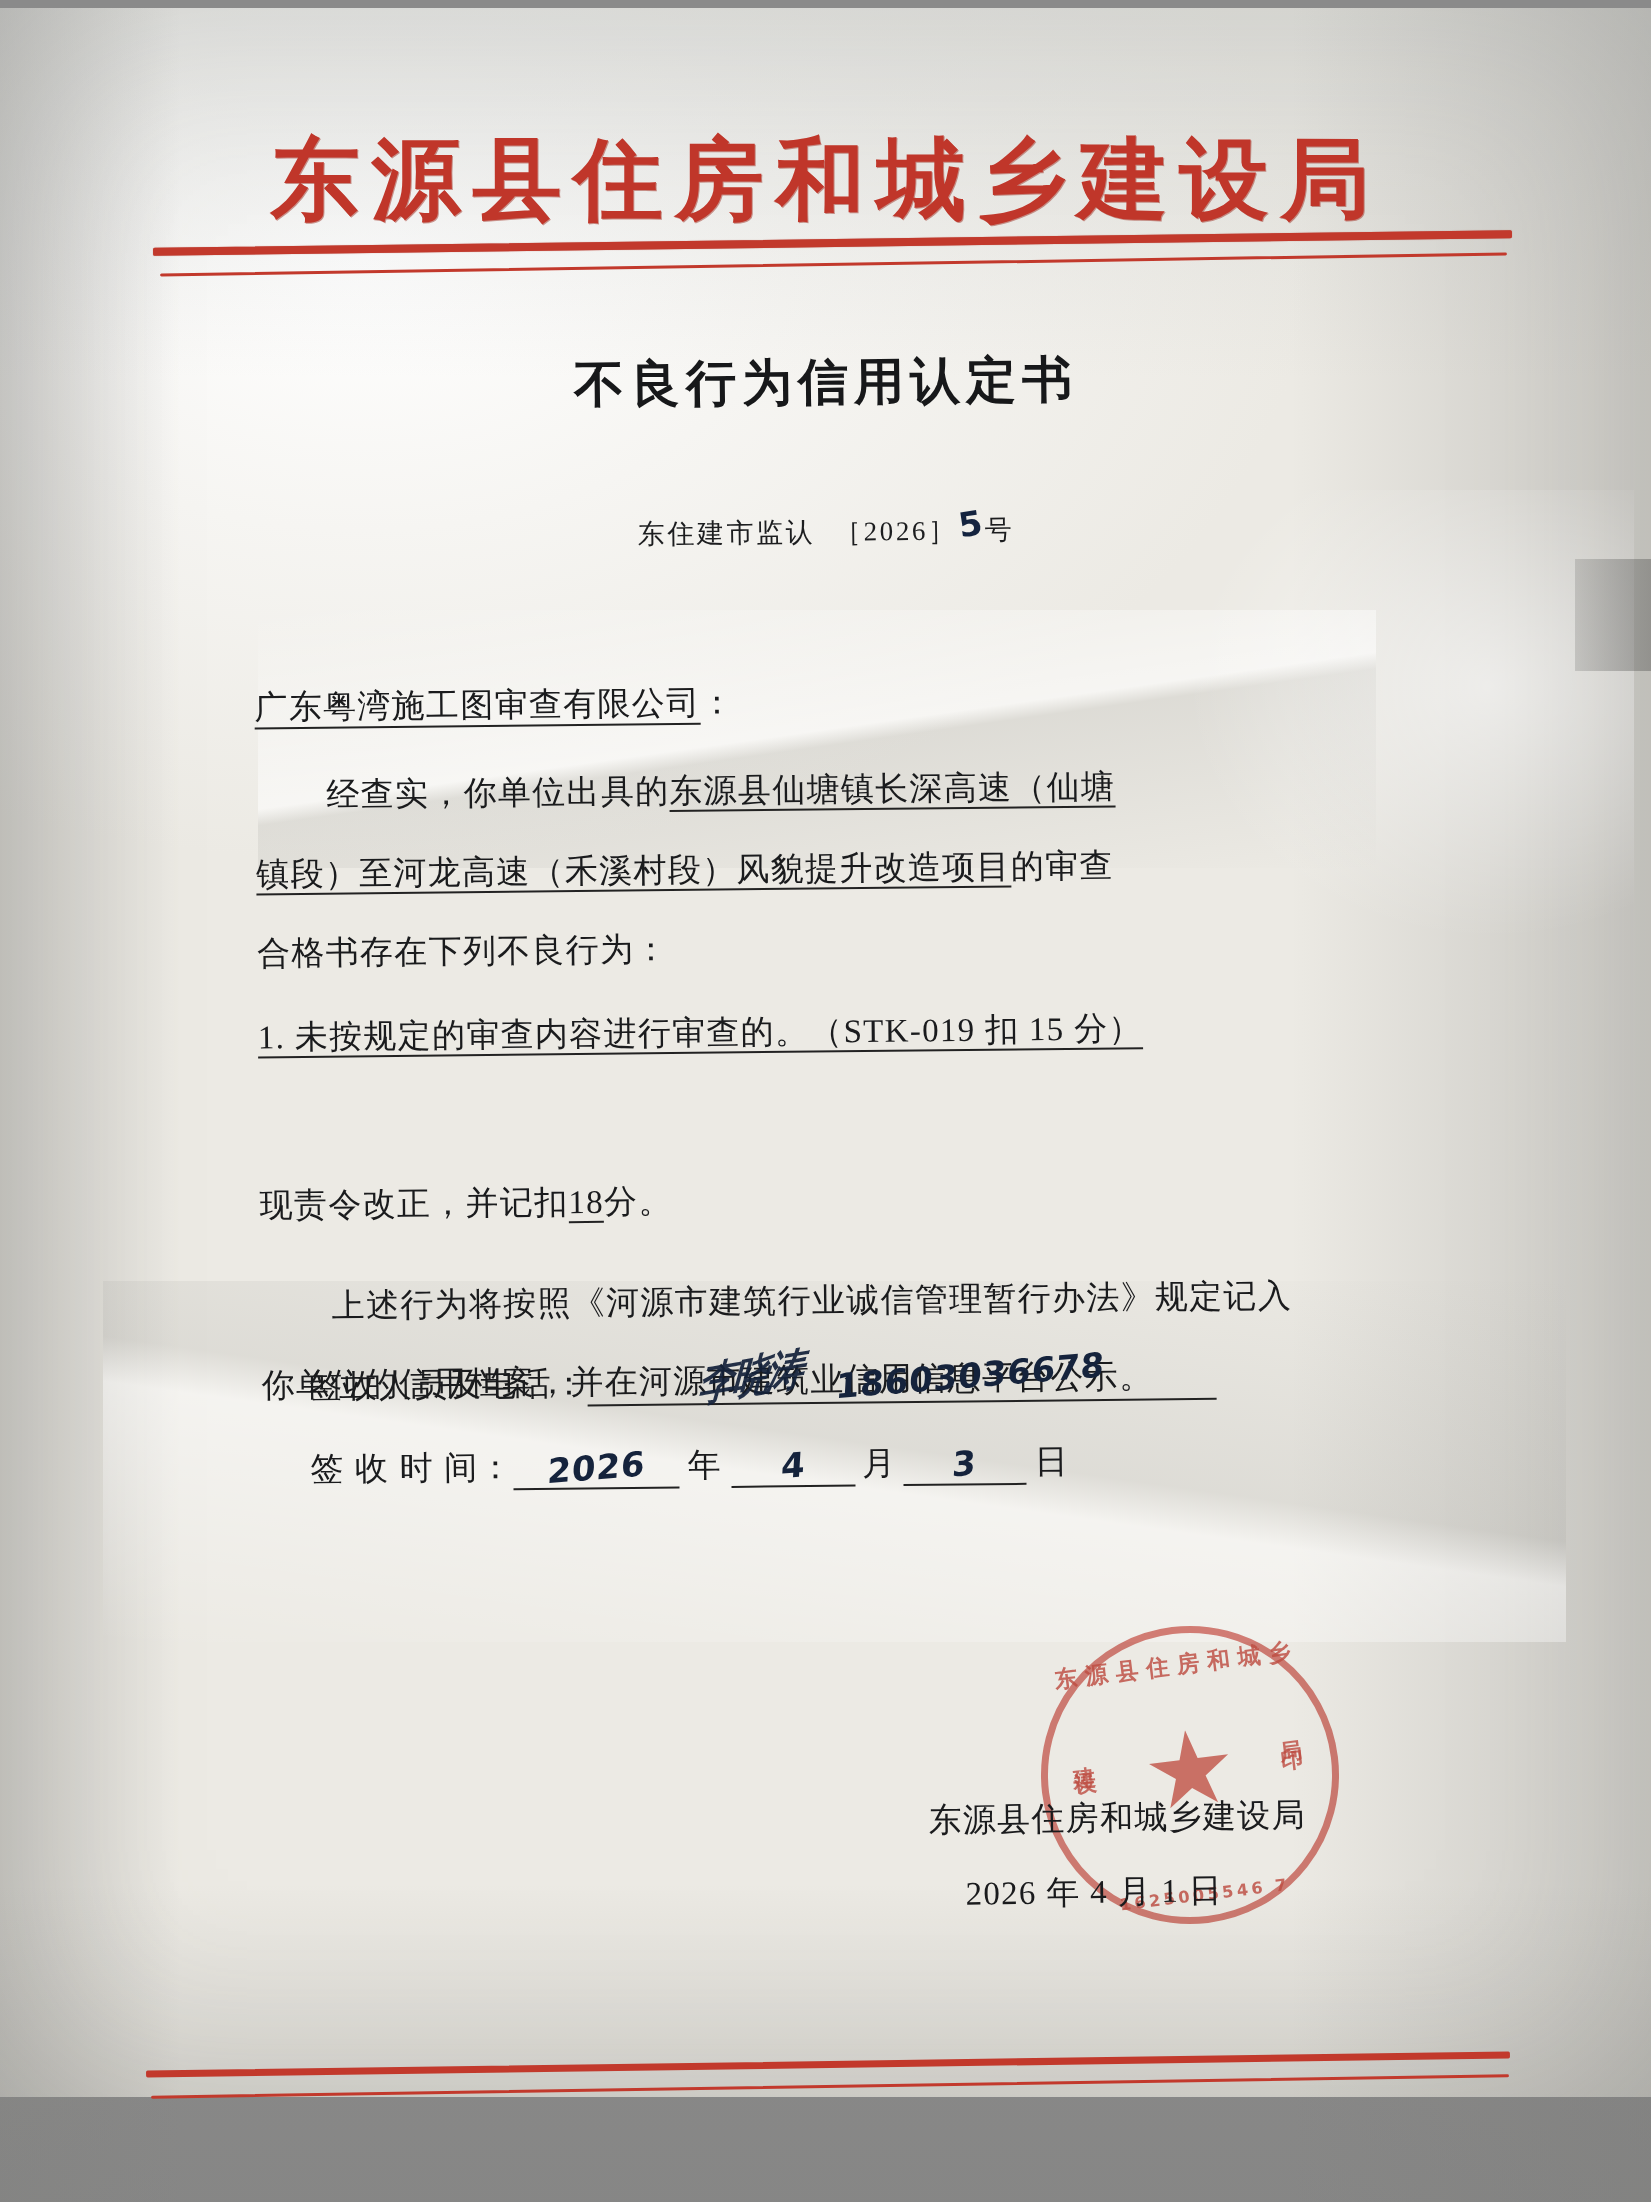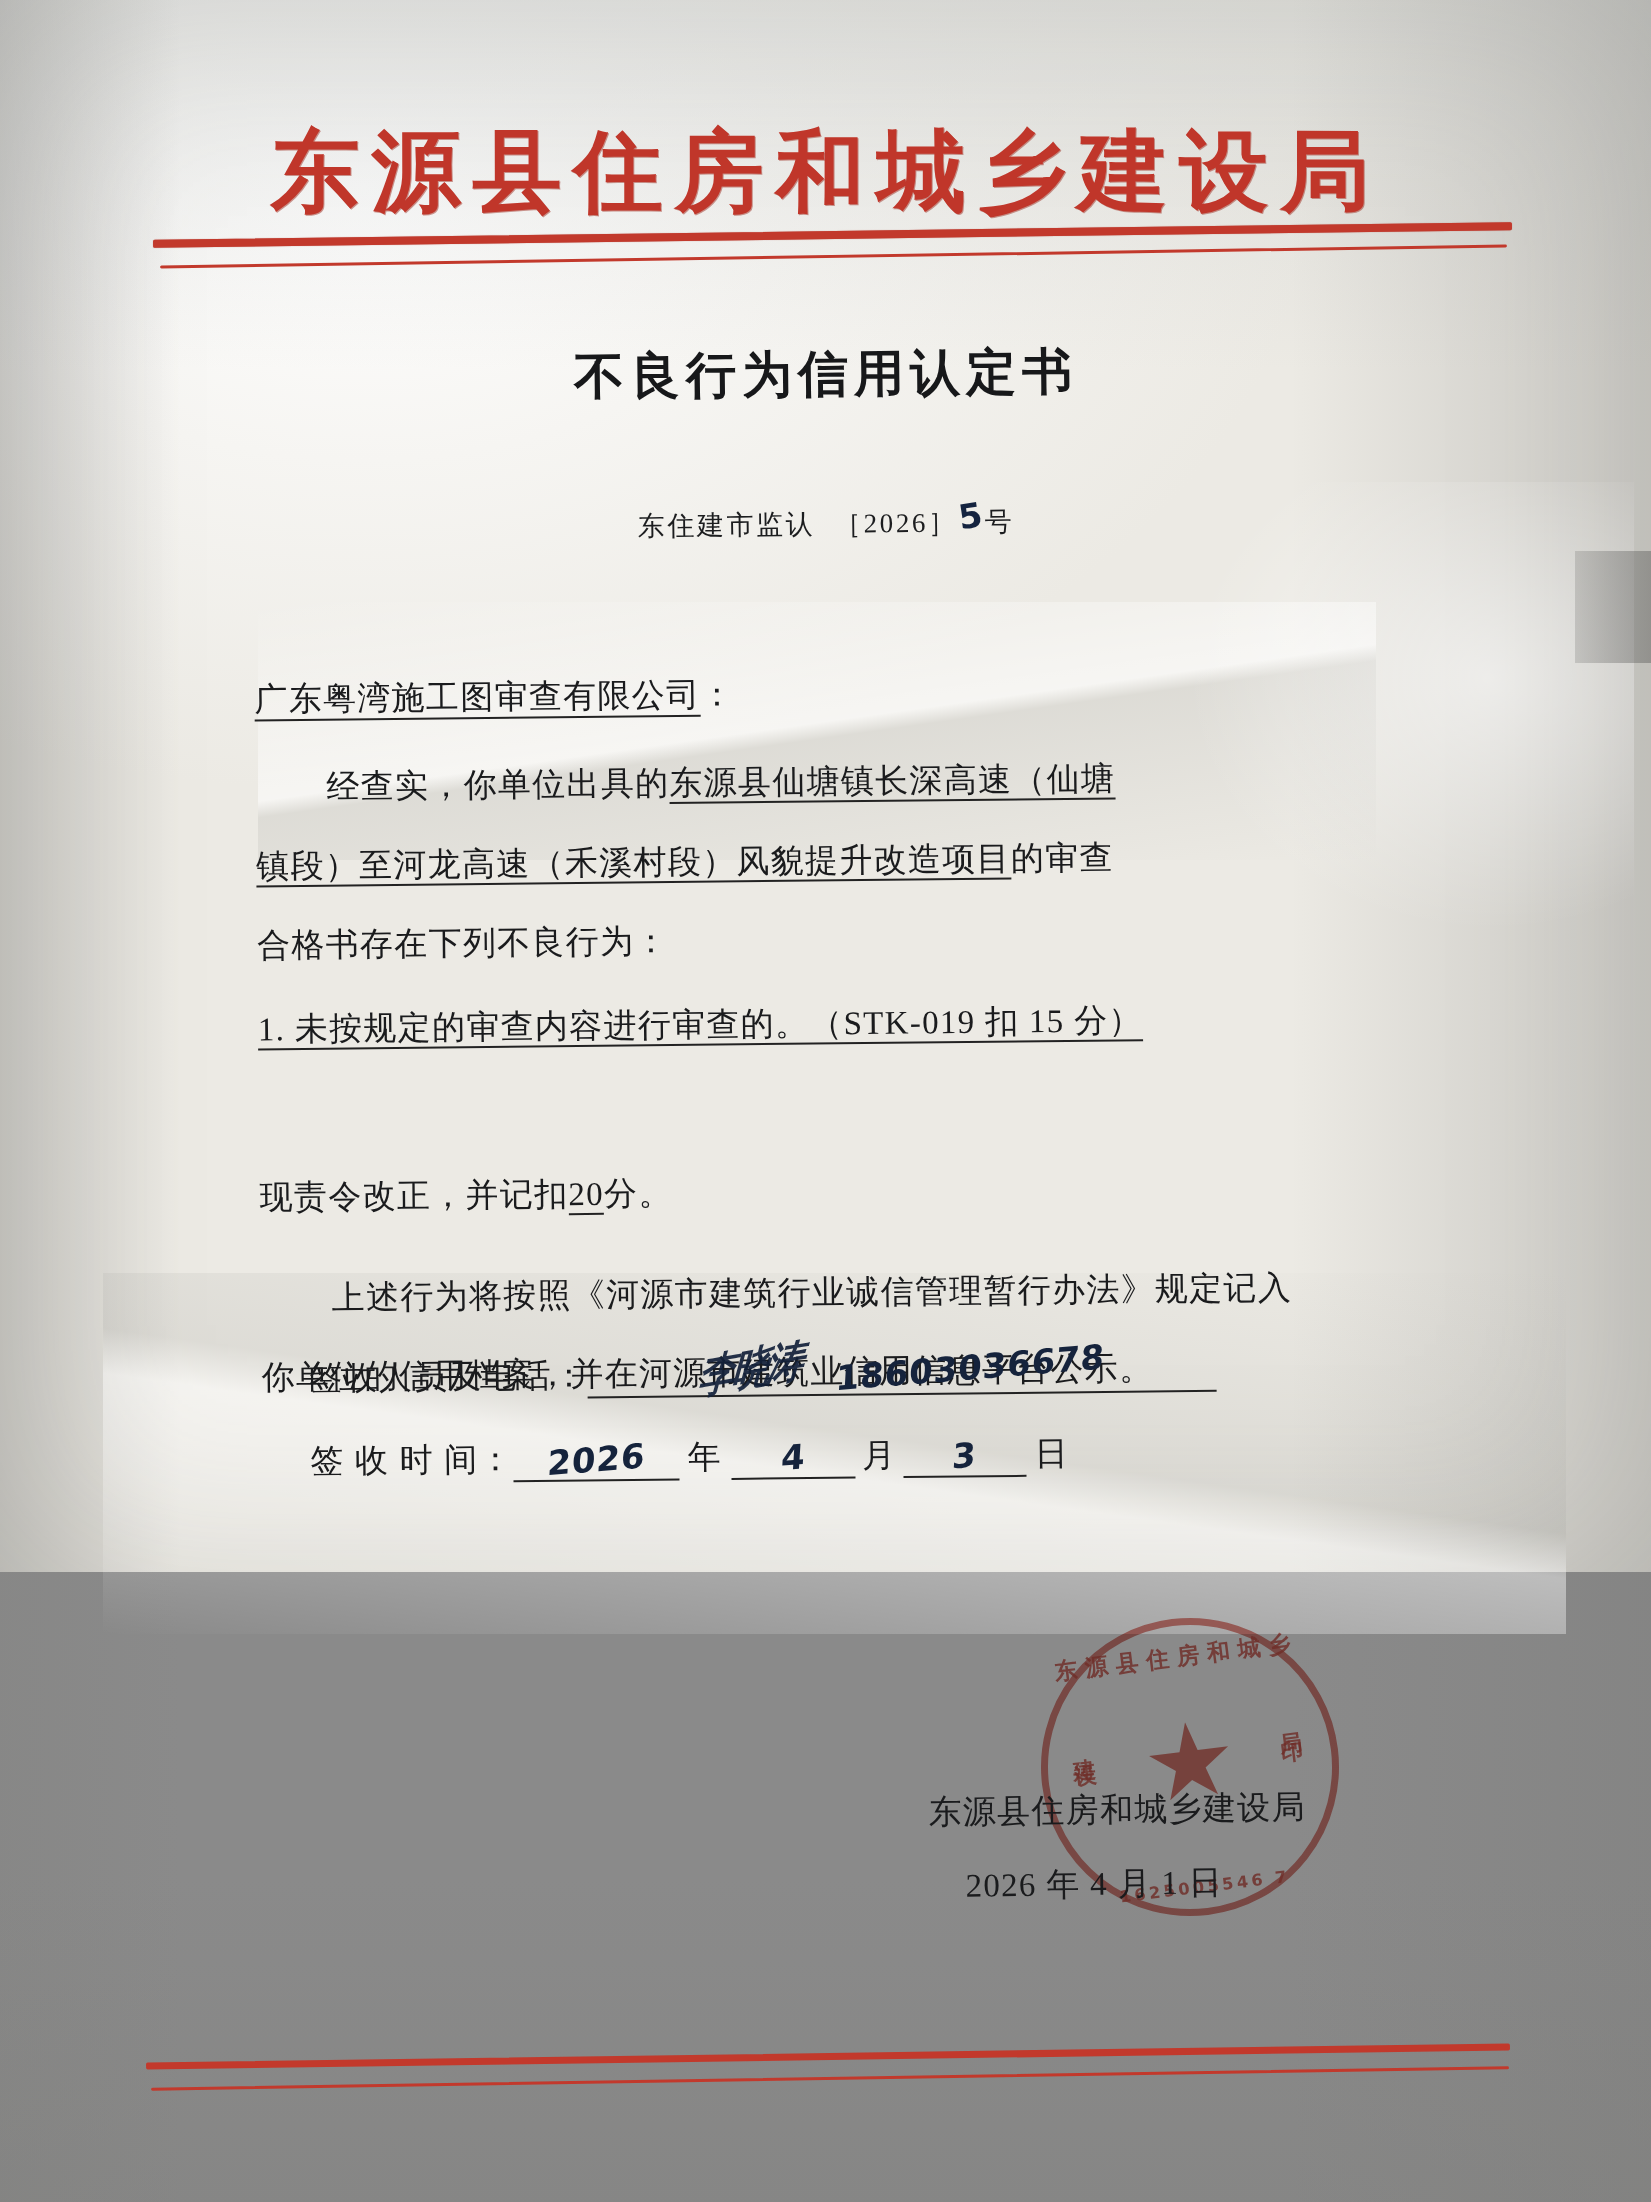--- a/index.html
+++ b/index.html
@@ -10,22 +10,22 @@
   body {
     width: 1652px;
     height: 2203px;
     overflow: hidden;
     font-family: "Liberation Serif", serif;
   }
 
   
   #paper {
     position: absolute;
-    left: 0; top: 0;
-    width: 1652px; height: 1572px;
+    left: 0; top: 8px;
+    width: 1652px; height: 2089px;
     background:
       radial-gradient(ellipse 946px 602px at 22% 12%, #ffffff 0%, #f6f5f2 45%, #eceae4 100%),
       linear-gradient(150deg, #f8f7f4 0%, #f2f1ec 35%, #e9e7e1 70%, #e2e0d9 100%);
     box-shadow: inset 0 0 206px rgba(120,118,110,0.22);
   }
   
   .shade {
     position: absolute;
     pointer-events: none;
   }
@@ -265,21 +265,21 @@
       <span class="indent"></span><span>经查实，你单位出具的</span><span class="ul">东源县仙塘镇长深高速（仙塘</span><br>
       <span class="ul">镇段）至河龙高速（禾溪村段）风貌提升改造项目</span><span>的审查</span><br>
       <span>合格书存在下列不良行为：</span>
     </div>
 
     <div id="line-item1" class="para">
       <span class="ul">1. 未按规定的审查内容进行审查的。（STK-019 扣 15 分）</span>
     </div>
 
     <div id="line-order" class="para">
-      <span>现责令改正，并记扣</span><span class="ul">20</span><span>分。</span>
+      <span>现责令改正，并记扣</span><span class="ul">18</span><span>分。</span>
     </div>
 
     <div id="line-law" class="para-wrap">
       <span class="indent"></span><span>上述行为将按照《河源市建筑行业诚信管理暂行办法》规定记入</span><br>
       <span>你单位的信用档案，并在河源市建筑业信用信息平台公示。</span>
     </div>
   </div>
 
   <div id="sign-block">
     <div class="sig-row">

